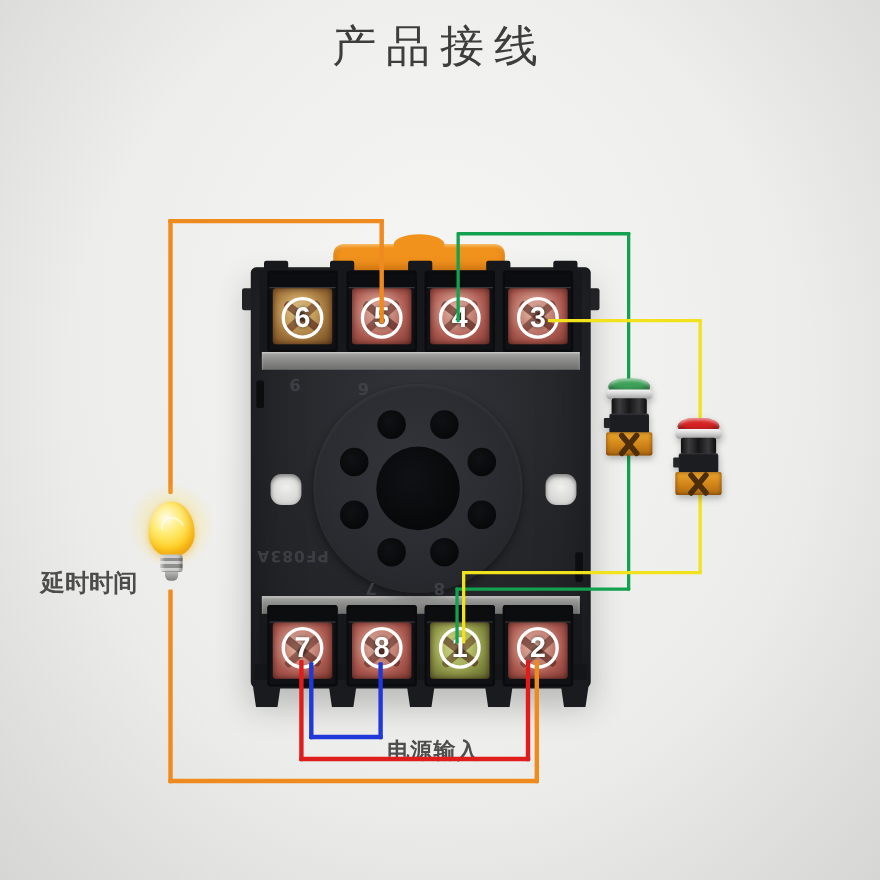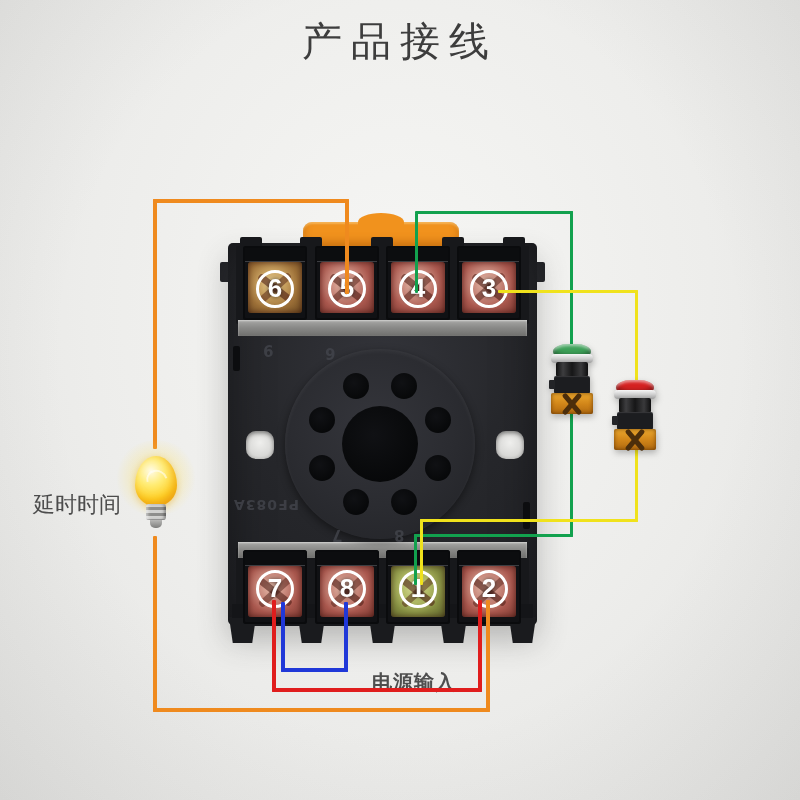--- a/index.html
+++ b/index.html
@@ -89,23 +89,23 @@
     box-shadow:0 2px 6px rgba(230,160,20,0.4), inset -3px -4px 8px rgba(225,140,10,0.55);}
   .glass::before{content:"";position:absolute;left:11px;top:14px;width:18px;height:16px;border-radius:50%;
     border:2px solid rgba(255,255,255,0.55);border-bottom-color:transparent;border-right-color:transparent;
     transform:rotate(30deg);}
   .bbase{position:absolute;left:28px;top:56px;width:20px;height:16px;border-radius:3px;
     background:repeating-linear-gradient(180deg,#d2d2d0 0 3px,#8e8e8c 3px 6px);
     box-shadow:inset 2px 0 3px rgba(255,255,255,0.5), inset -2px 0 3px rgba(0,0,0,0.35);}
   .btip{position:absolute;left:32px;top:72px;width:12px;height:8px;border-radius:0 0 5px 5px;
     background:linear-gradient(180deg,#b8b8b6,#7e7e7c);}
   
-  .delay-label{position:absolute;left:33px;top:488px;width:96px;z-index:6;
-    font-weight:normal;font-size:22px;line-height:33px;color:#4c4c4c;}
-  .power-label{position:absolute;left:372px;top:669px;z-index:6;
+  .delay-label{position:absolute;left:33px;top:513px;width:96px;z-index:6;text-align:center;
+    font-weight:bold;font-size:22px;line-height:33px;color:#4c4c4c;}
+  .power-label{position:absolute;left:352px;top:669px;z-index:6;
     font-weight:bold;font-size:20px;color:#4e4e4e;letter-spacing:1px;}
 </style>
 </head>
 <body>
 
 <div id="stage">
 
   <div class="title">产品接线</div>
 
   <div class="socket-body"></div>

